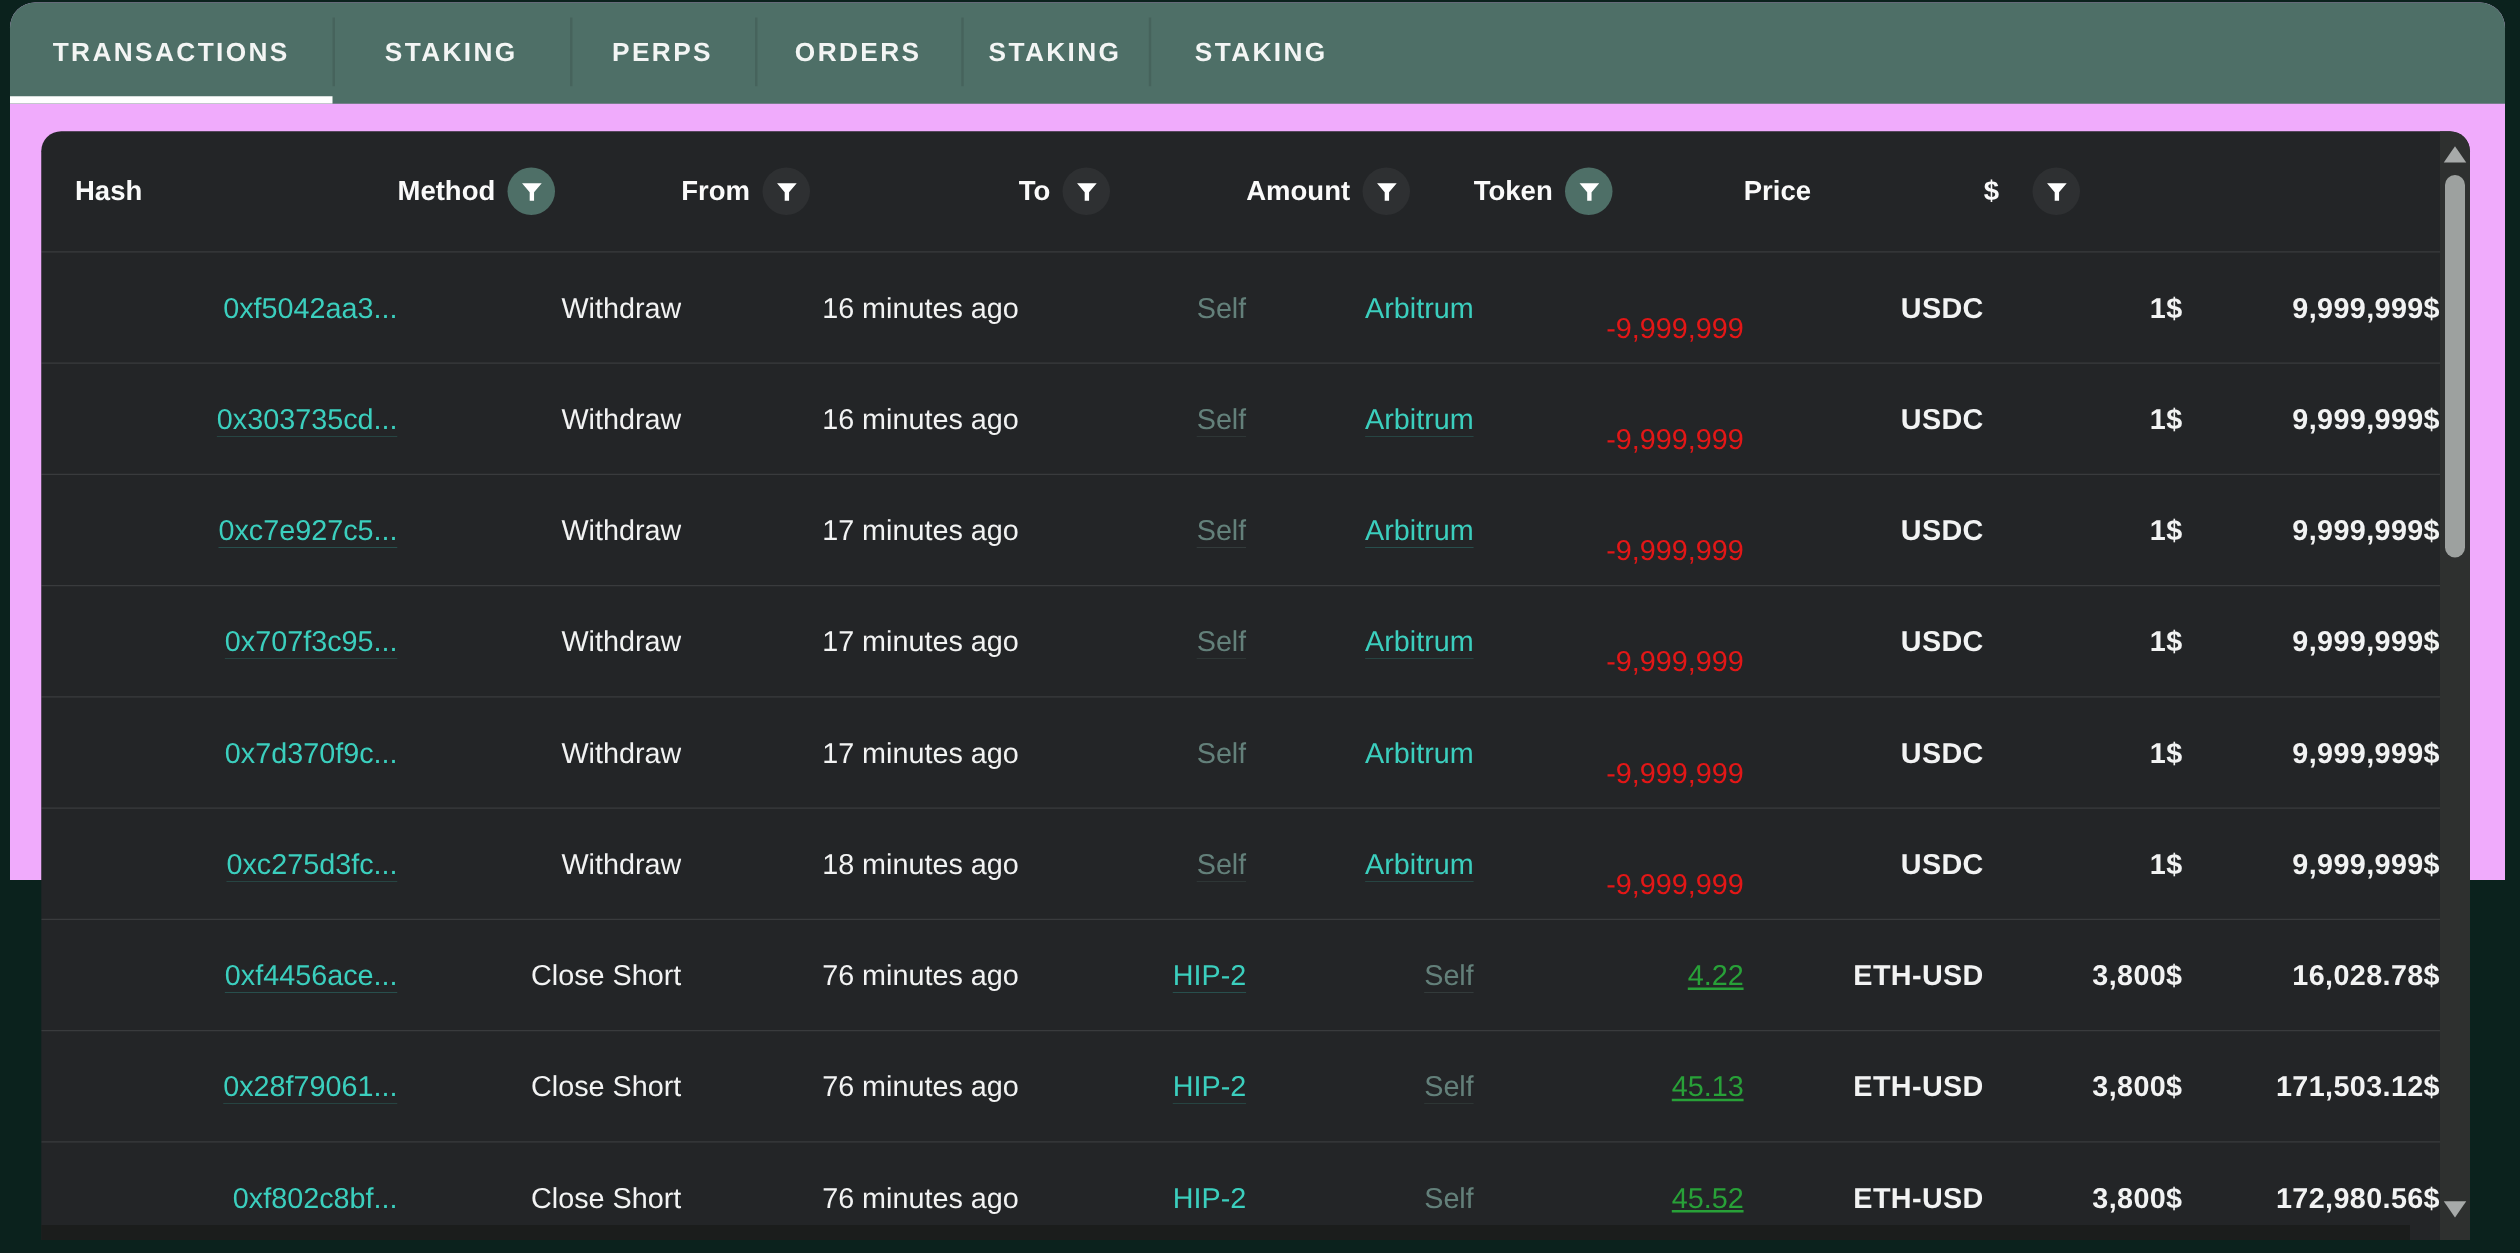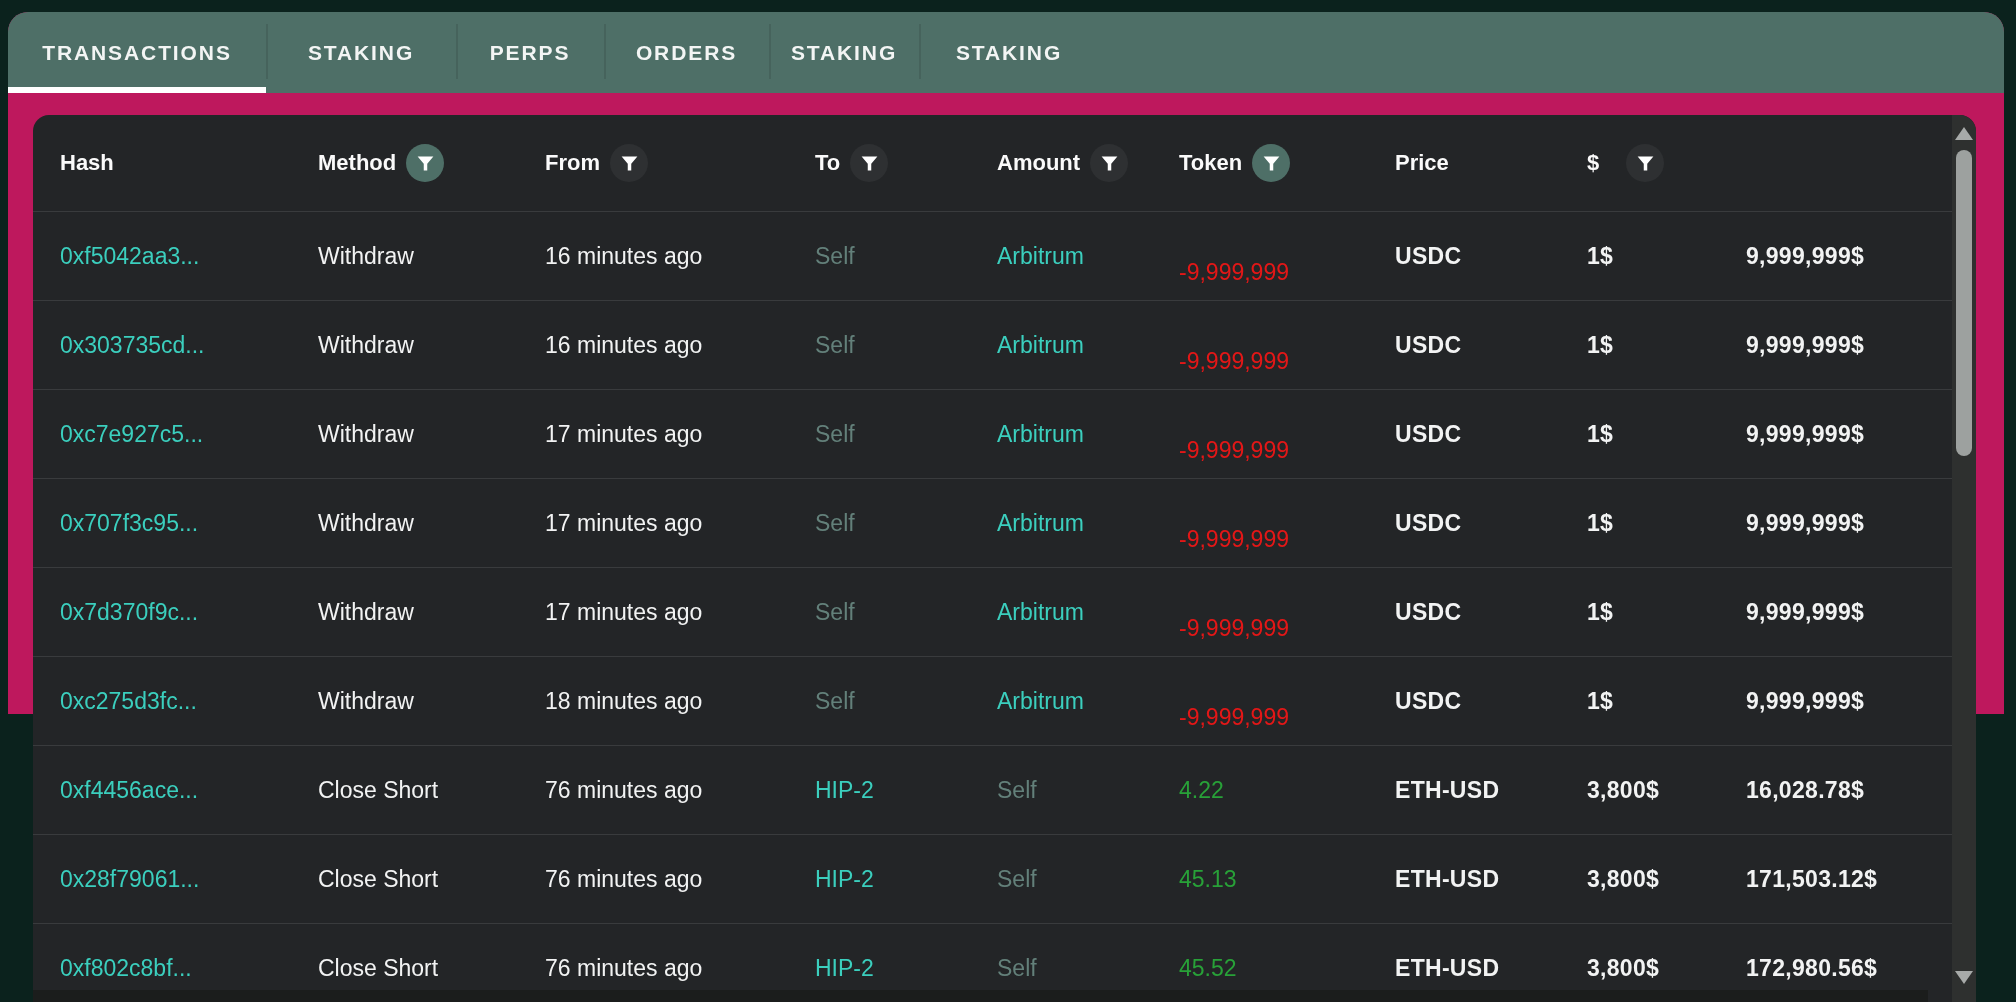--- a/index.html
+++ b/index.html
@@ -2,36 +2,36 @@
 <html><head>
 <meta charset="utf-8">
 <style>
   * { margin:0; padding:0; box-sizing:border-box; }
   html,body { background:#0B221D; }
   body { font-family:"Liberation Sans","DejaVu Sans",sans-serif; }
 
   .viewport { position:relative; width:2016px; height:1002px; background:#0B221D; overflow:hidden; }
 
   
-  .app { position:absolute; left:8px; top:12px; width:1996px; height:702px;
-         background:#be185d; border-radius:20px 20px 0 0; }
+  .app { position:absolute; left:8px; top:2px; width:1996px; height:702px;
+         background:#f0abfc; border-radius:20px 20px 0 0; }
 
   
   .tabbar { position:relative; height:81px; background:#4E6F67; border-radius:20px 20px 0 0;
             display:flex; align-items:stretch; overflow:hidden; }
   .tab { position:relative; display:flex; align-items:center; justify-content:center;
          color:#F3F5F4; font-size:21px; font-weight:700; letter-spacing:1.9px; cursor:pointer; }
   .tab + .tab::before { content:""; position:absolute; left:0; top:12px; bottom:14px; width:2px;
          background:rgba(0,0,0,0.10); }
   .tab.active::after { content:""; position:absolute; left:0; right:0; bottom:0; height:6px; background:#FFFFFF; }
   .t0{width:258px}.t1{width:190px}.t2{width:148px}.t3{width:165px}.t4{width:150px}.t5{width:180px}.t6{width:140px}
 
   
   .panel { position:absolute; left:25px; top:103px; width:1943px; height:887px;
-           background:#232527; border-radius:16px 16px 0 0; overflow:hidden; }
+           background:#232527; border-radius:16px 16px 0 0; overflow:hidden;text-align:right; }
   .rows-area { position:absolute; left:0; top:0; right:24px; bottom:0; }
 
   .grid { display:grid; grid-template-columns:258px 227px 270px 182px 182px 216px 192px 159px auto;
           padding-left:27px; align-items:center; }
 
   .thead { height:96px; color:#FAFAFA; font-size:22px; font-weight:700; }
   .th { display:flex; align-items:center; gap:10px; }
   .th.wide-gap { gap:27px; }
 
   .filter-btn { width:38px; height:38px; border-radius:50%; background:rgba(255,255,255,0.05);
@@ -42,21 +42,21 @@
   .row { height:89px; border-top:1px solid rgba(255,255,255,0.10); color:#F2F3F3; font-size:23px; }
   .cell { white-space:nowrap; overflow:hidden; }
   .w400 { font-weight:400; }
   .w600 { font-weight:600; letter-spacing:0.3px; }
 
   a.link { color:#3BCFBE; text-decoration:underline; text-decoration-thickness:2px;
            text-underline-offset:6px; font-weight:400; cursor:pointer; }
   a.link.muted { color:#63807A; }
   .amt { font-weight:500; }
   .amt.red { color:#E31717;margin-top:32px; }
-  .amt.green { color:#28A138; }
+  .amt.green { color:#28A138;text-decoration:underline; }
 
   .panel-bottom-clip { position:absolute; left:0; right:24px; bottom:0; height:12px; background:#1B1D1C; }
 
   
   .scrollbar { position:absolute; right:0; top:0; bottom:0; width:24px; background:#2E302F;
                border-radius:0 16px 0 0; }
   .sb-up { position:absolute; left:3px; top:12px; width:0; height:0;
            border-left:9px solid transparent; border-right:9px solid transparent;
            border-bottom:13px solid #A7AAA9; cursor:pointer; }
   .sb-thumb { position:absolute; left:4px; top:35px; width:16px; height:306px;

